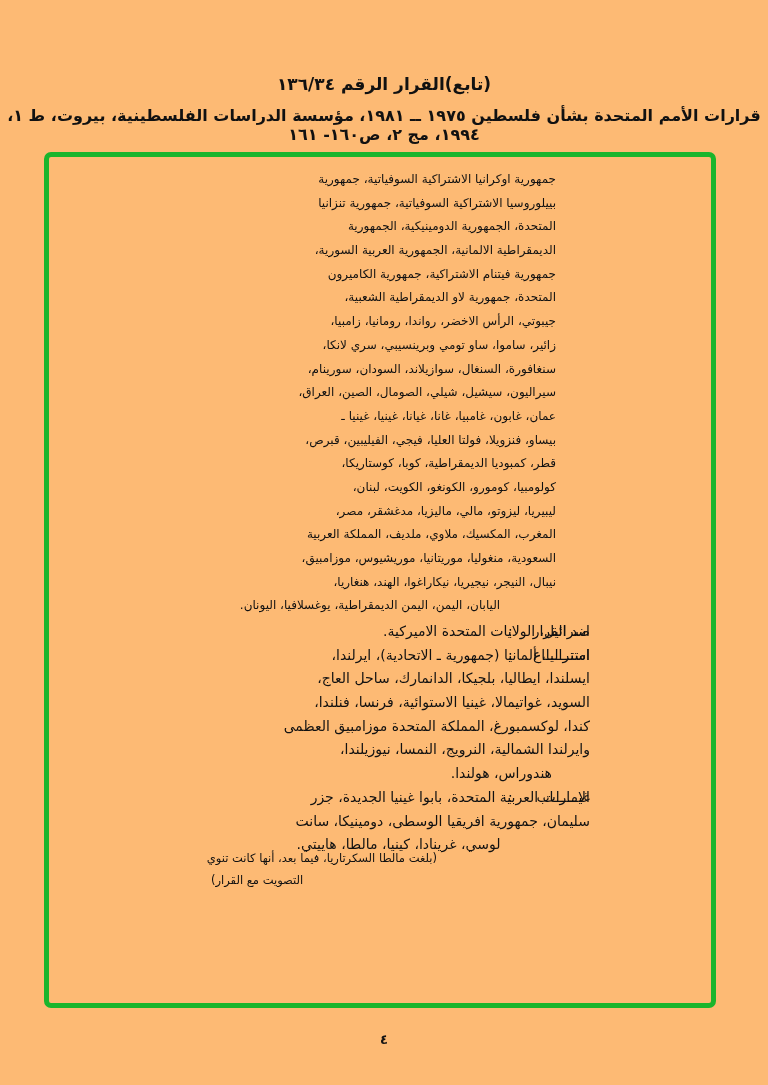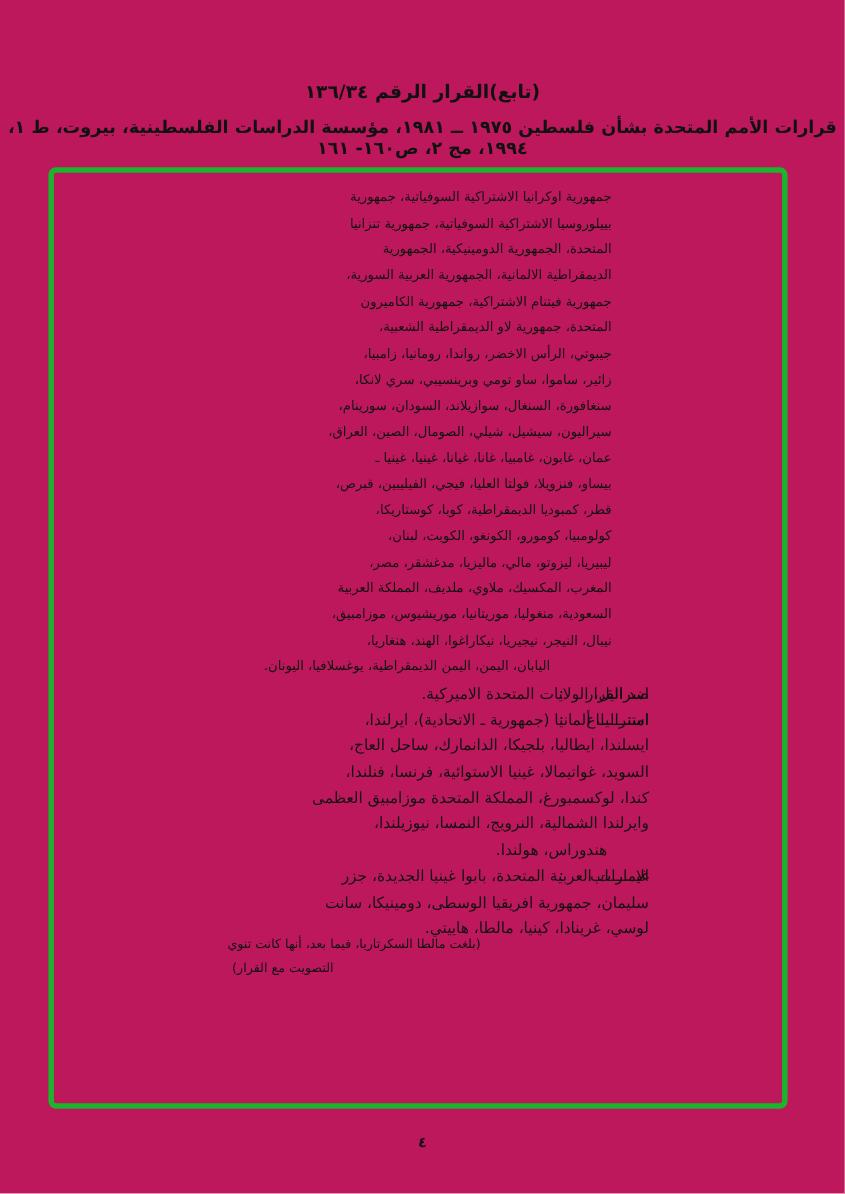--- a/index.html
+++ b/index.html
@@ -1,20 +1,20 @@
 <!DOCTYPE html>
 <html lang="ar"><head>
 <meta charset="utf-8">
 <style>
   html,body { margin:0; padding:0; background:#ffffff; }
   .page {
     position:relative;
     width:768px; height:1085px;
     margin:0 auto;
-    background:#be185d;
+    background:#fdba74;
     font-family:"DejaVu Sans", sans-serif;
     direction:rtl;
     color:#111111;
     overflow:hidden;
   }
   .doc-title {
     position:absolute; top:74px; left:0; right:0;
     text-align:center;
     font-size:17px; font-weight:bold;
     letter-spacing:0.5px;
@@ -50,21 +50,21 @@
     font-size:14px;
   }
   .vote-item { position:relative; }
   .vote-label-col {
     position:absolute; top:0; right:0;
     width:82px; height:23.7px; line-height:23.7px;
     display:flex; justify-content:space-between;
   }
   .vote-content { }
   .vote-item.abstain .vote-content .tline:last-child { margin-right:38px; }
-  .vote-item.absent  .vote-content .tline:last-child { text-align:right; }
+  .vote-item.absent  .vote-content .tline:last-child { text-align:center; }
   .secretariat-note {
     position:absolute; top:848px; right:331px;
     width:246px;
     font-size:11.5px;
   }
   .secretariat-note .tline { height:21.5px; line-height:21.5px; }
   .secretariat-note .tline:last-child { text-align:left;margin-left:20px; }
   .page-number {
     position:absolute; top:1032px; left:0; right:0;
     text-align:center;

